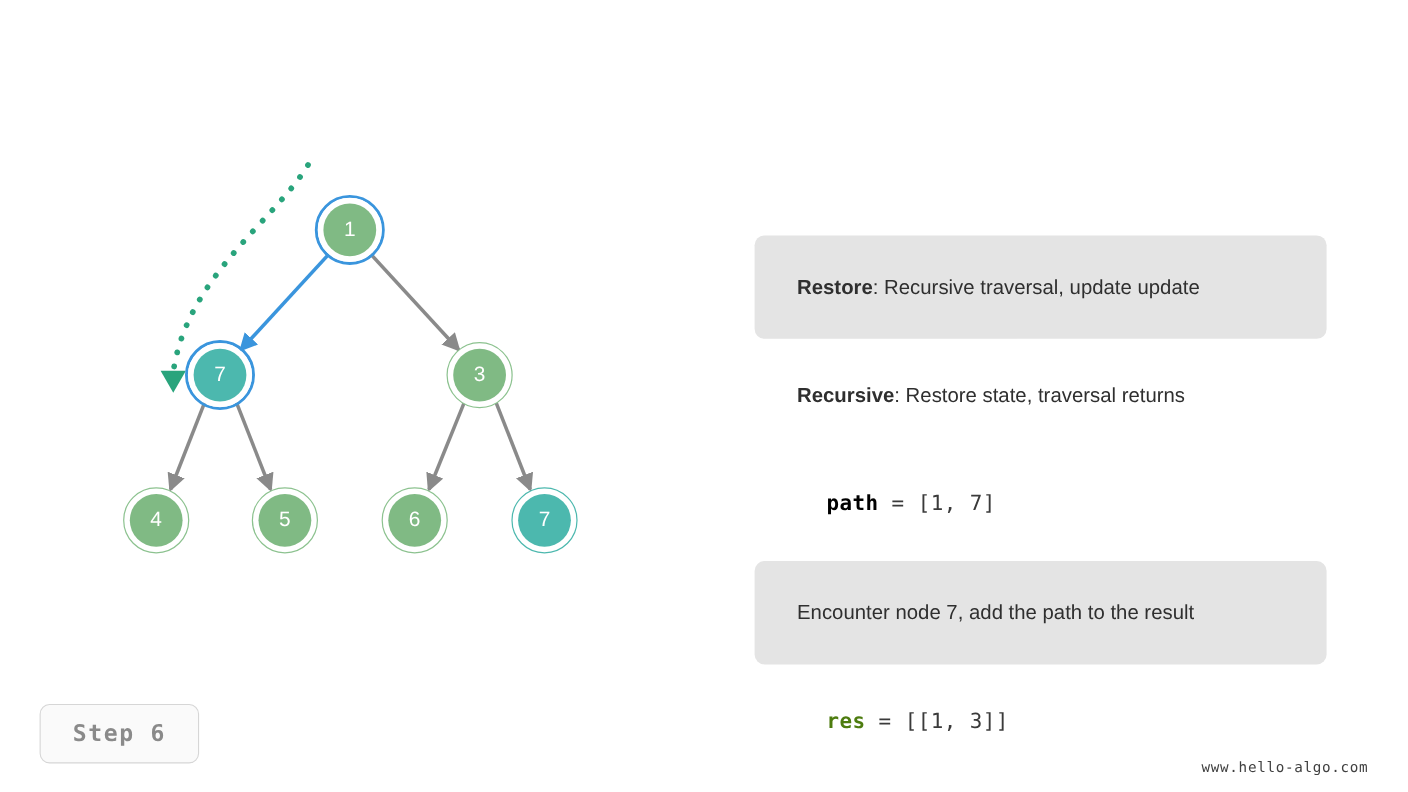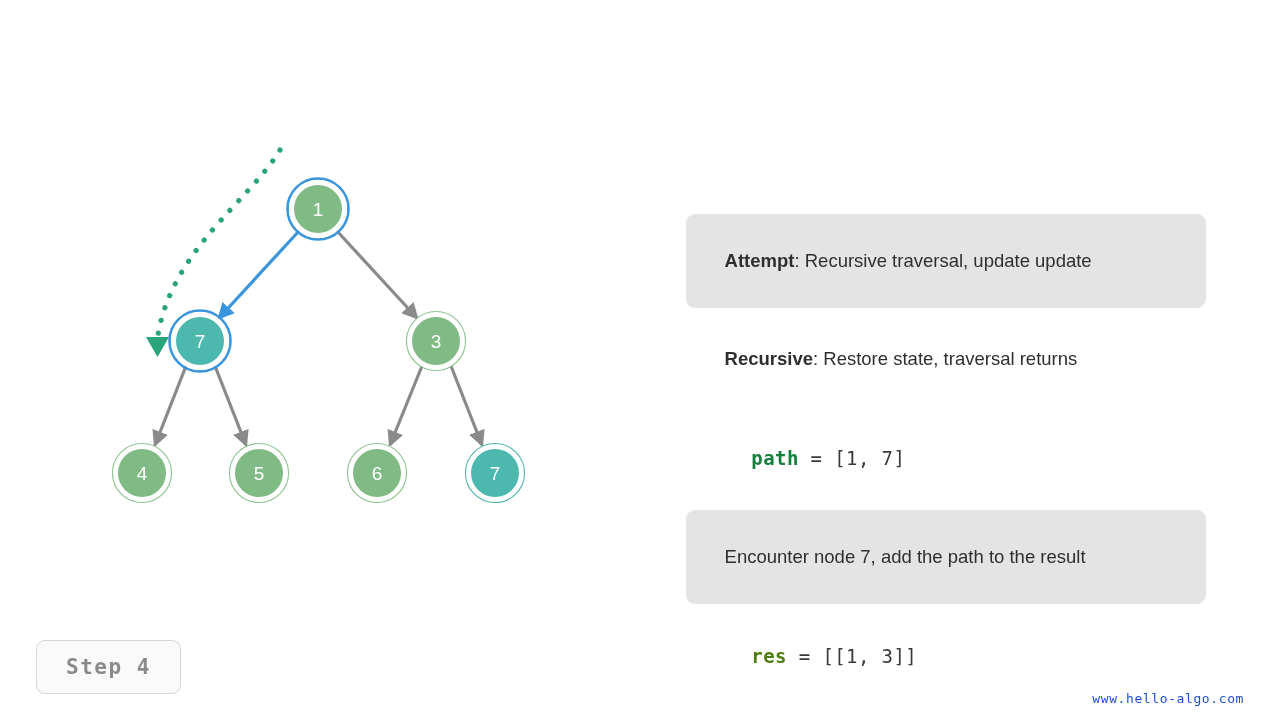--- a/index.html
+++ b/index.html
@@ -66,21 +66,21 @@
     font-family: "DejaVu Sans Mono", monospace;
     font-size: 19px;
     letter-spacing: 0.4px;
     padding: 11px 18px;
     margin-bottom: 4px;
     border-radius: 9px;
     background: transparent;
     color: #3a3a3a;
   }
   .caption-row b { font-weight: bold; }
-  .var-path { color: #15803d; font-weight: bold; }
+  .var-path { color: #000000; font-weight: bold; }
   .var-res  { color: #4d7c0f; font-weight: bold; }
 
   
   #step-badge {
     position: absolute;
     left: 36px;
     top: 640px;
     width: 145px;
     height: 54px;
     box-sizing: border-box;
@@ -98,21 +98,21 @@
   }
 
   
   #watermark {
     position: absolute;
     right: 36px;
     bottom: 14px;
     font-family: "DejaVu Sans Mono", monospace;
     font-size: 13px;
     letter-spacing: 0.6px;
-    color: #1d4ed8;
+    color: #404040;
   }
 </style>
 </head>
 <body>
 
 <div id="tree-diagram">
   <svg id="tree-svg" width="640" height="720" viewBox="0 0 640 720">
     <defs>
       <marker id="arrow-gray" viewBox="0 0 10 10" refX="8.5" refY="5" markerWidth="5.2" markerHeight="5.2" orient="auto-start-reverse">
         <path d="M 0 0 L 10 5 L 0 10 z" fill="#8a8a8a"></path>
@@ -183,21 +183,21 @@
       <circle cx="495" cy="473" r="27" fill="none" stroke="#ffffff" stroke-width="4"></circle>
       <circle cx="495" cy="473" r="24" fill="#4cb8ae"></circle>
       <text class="node-label" x="495" y="473" text-anchor="middle" dominant-baseline="central">7</text>
     </g>
   </svg>
 </div>
 
 <div id="caption-panel">
 
   <div class="caption-row prose hl">
-    <b>Attempt</b><span>: Recursive traversal, update update</span>
+    <b>Restore</b><span>: Recursive traversal, update update</span>
   </div>
 
   <div class="caption-row prose plain">
     <b>Recursive</b><span>: Restore state, traversal returns</span>
   </div>
 
   <div class="caption-row code">
     <span class="var-path">path</span><span> = [1, 7]</span>
   </div>
 
@@ -205,18 +205,18 @@
     <span>Encounter node 7, add the path to the result</span>
   </div>
 
   <div class="caption-row code">
     <span class="var-res">res</span><span> = [[1, 3]]</span>
   </div>
 
 </div>
 
 <div id="step-badge">
-  <span>Step 4</span>
+  <span>Step 6</span>
 </div>
 
 <div id="watermark">
   <span>www.hello-algo.com</span>
 </div>
 
 </body></html>

